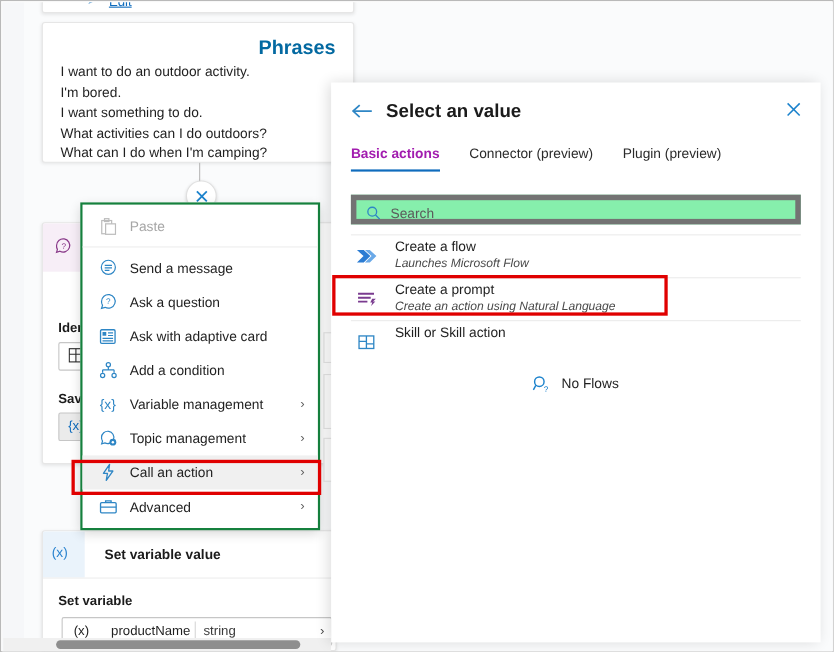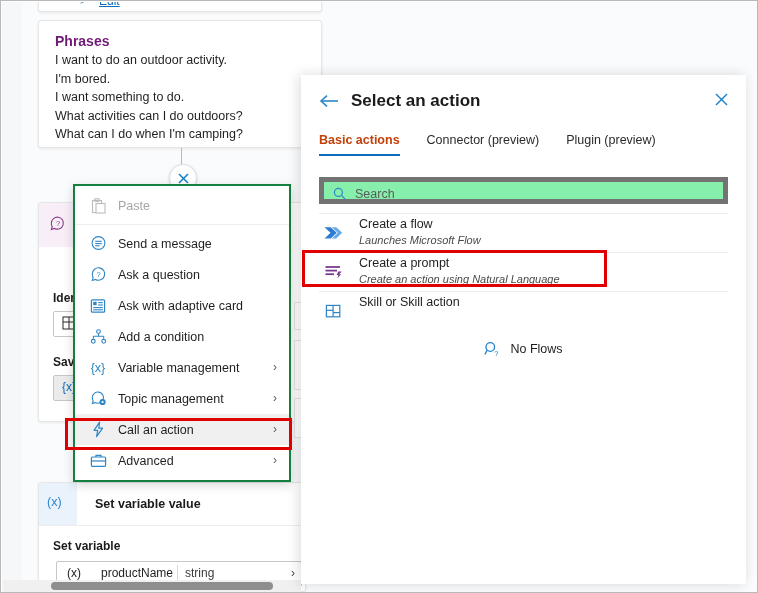--- a/index.html
+++ b/index.html
@@ -62,24 +62,25 @@
     color: #6ba5d4;
     font-size: 11px;
   }
 
   .node-phrases {
     left: 36px; top: 18px;
     width: 284px; height: 128px;
     padding: 12px 16px;
   }
   .node-phrases .title {
-    font-size: 14px;
+    font-size: 18px;
     font-weight: bold;
-    color: #701a75;
+    color: #0369a1;
     margin-bottom: 2px;
+    text-align: right;
   }
   .node-phrases .line {
     font-size: 12.5px;
     color: #1f1f1f;
     line-height: 18.5px;
     white-space: nowrap;
   }
 
   .node-question {
     left: 36px; top: 200px;
@@ -317,21 +318,21 @@
   }
   .tab {
     position: relative;
     font-size: 12.5px;
     color: #2b2b2b;
     padding-bottom: 9px;
     white-space: nowrap;
   }
   .tab.active {
     font-weight: bold;
-    color: #c2410c;
+    color: #a21caf;
   }
   .tab.active::after {
     content: "";
     position: absolute;
     left: 0; right: 0; bottom: 0;
     height: 2.5px;
     background: #0f6cbd;
   }
   .searchbox {
     position: absolute;
@@ -608,21 +609,21 @@
   </div>
 
   <div class="panel">
     <div class="panel-head">
       <span class="back-icon">
         <svg width="20" height="14" viewBox="0 0 20 14">
           <line x1="2" y1="7" x2="19" y2="7" stroke="#2e86c5" stroke-width="1.6"></line>
           <polyline points="8,1.6 2,7 8,12.4" fill="none" stroke="#2e86c5" stroke-width="1.6"></polyline>
         </svg>
       </span>
-      <span class="panel-title">Select an action</span>
+      <span class="panel-title">Select an value</span>
       <span class="panel-close">
         <svg width="13" height="13" viewBox="0 0 13 13">
           <line x1="1" y1="1" x2="12" y2="12" stroke="#1b82cc" stroke-width="1.4"></line>
           <line x1="12" y1="1" x2="1" y2="12" stroke="#1b82cc" stroke-width="1.4"></line>
         </svg>
       </span>
     </div>
 
     <div class="tabs">
       <div class="tab active">

